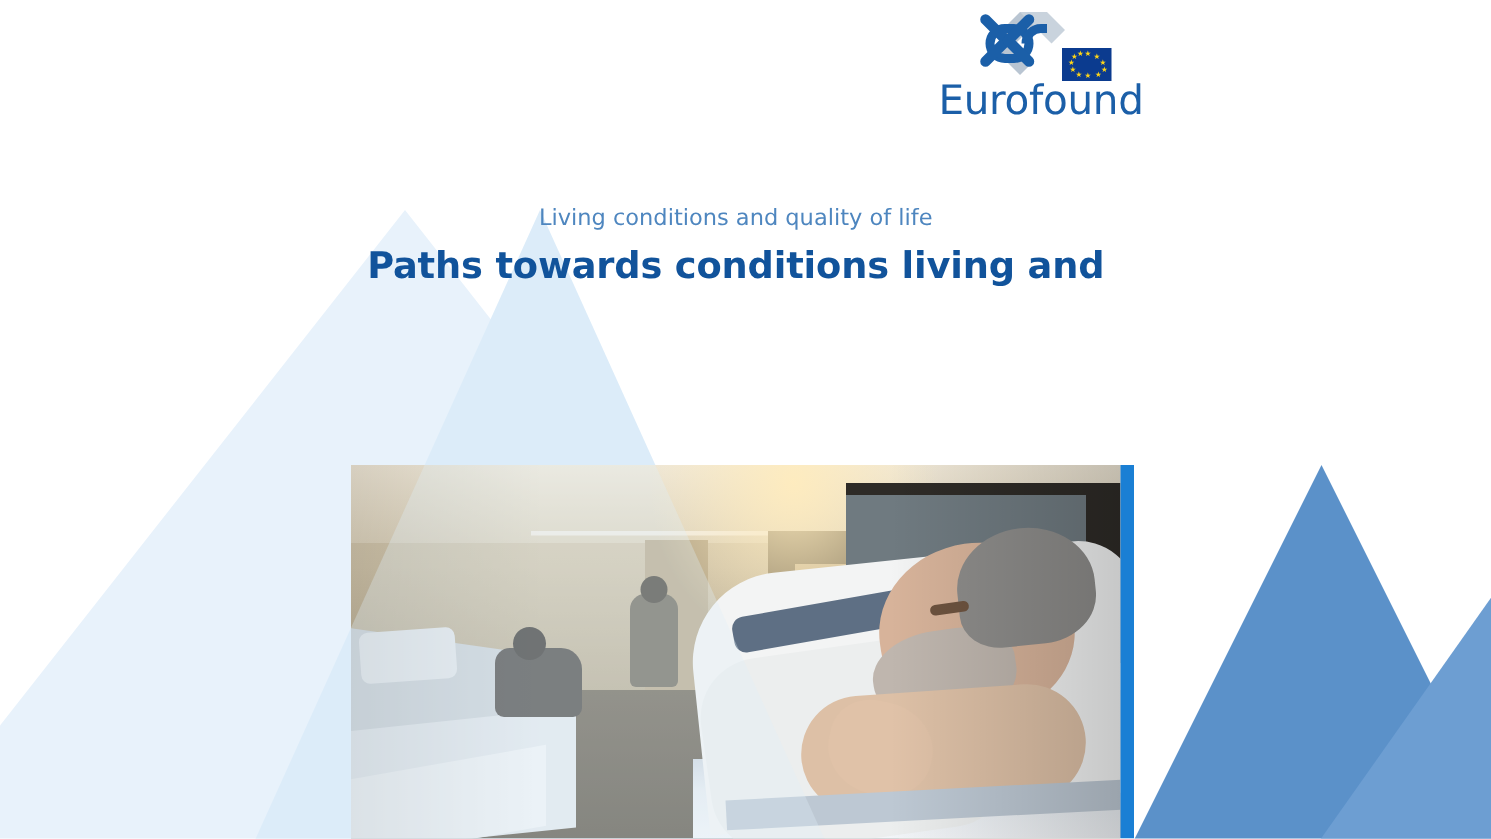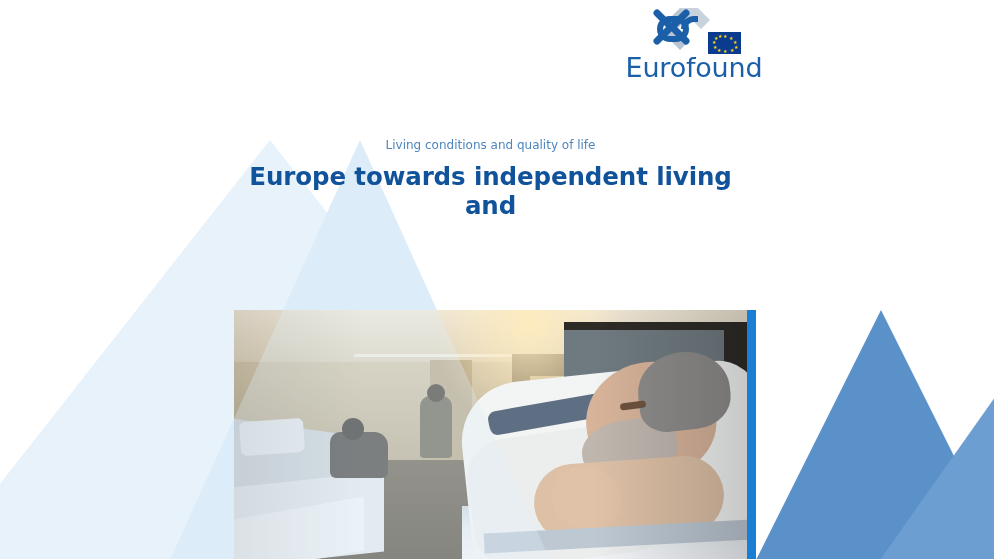--- a/index.html
+++ b/index.html
@@ -110,21 +110,21 @@
   
   .title-block {
     position: absolute;
     left: 234px;
     top: 132px;
     width: 513px;
     text-align: center;
   }
   .subtitle {
     font-family: "DejaVu Sans", sans-serif;
-    font-size: 12px;
+    font-size: 15px;
     color: #4e86bf;
     line-height: 26px;
     margin: 0 0 4px 0;
     font-weight: normal;
   }
   .main-title {
     font-family: "DejaVu Sans", sans-serif;
     font-size: 24.5px;
     font-weight: bold;
     color: #11539b;
@@ -390,21 +390,21 @@
       <span class="star" style="left:4px;top:8px;">★</span>
       <span class="star" style="left:6px;top:4px;">★</span>
       <span class="star" style="left:10px;top:2px;">★</span>
     </div>
     <div class="logo-word">Eurofound</div>
   </div>
 
   <div class="title-block">
     <p class="subtitle">Living conditions and quality of life</p>
     <h1 class="main-title">
-      <span>Europe towards independent living and</span><br>
+      <span>Paths towards conditions living and</span><br>
     </h1>
   </div>
 
   <div class="photo-wrap">
     <div class="photo">
       <div class="ph-wall"></div>
       <div class="ph-ceiling"></div>
       <div class="ph-ceiling-line"></div>
       <div class="ph-door2"></div>
       <div class="ph-door"></div>

